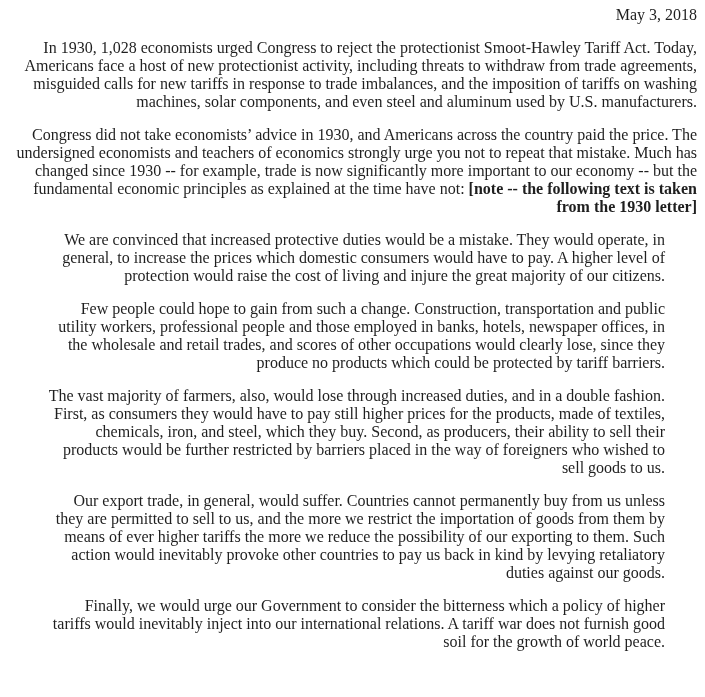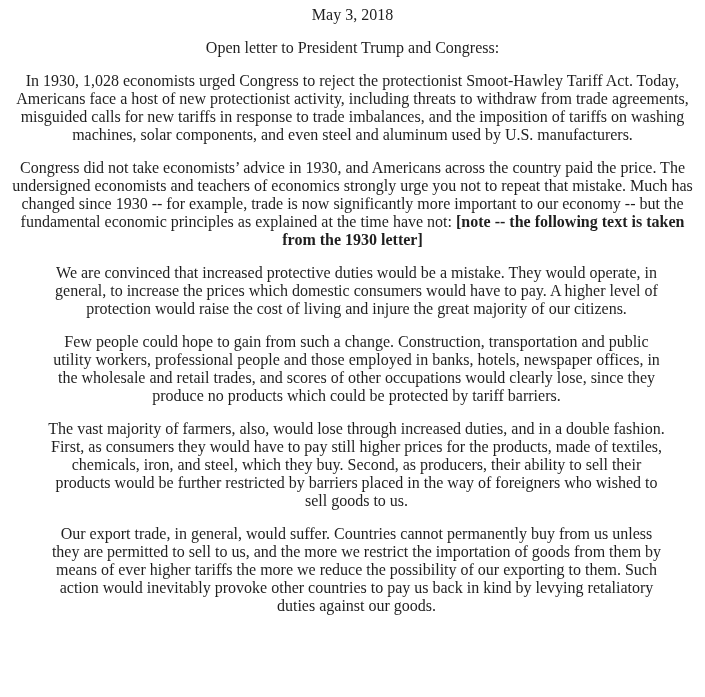--- a/index.html
+++ b/index.html
@@ -10,53 +10,53 @@
     .page {
       box-sizing: border-box;
       width: 705px;
       height: 697px;
       background: #ffffff;
       padding: 6px 8px 6px 8px;
       font-family: "Liberation Serif", serif;
       font-size: 16px;
       line-height: 18px;
       color: #1f1f1f;
-      text-align: center;
+      text-align: right;
       overflow: hidden;
     }
     .page p {
       margin: 0 0 15px 0;
     }
     .letter-note {
       font-weight: bold;
     }
     .quote-block p {
       margin-left: 40px;
       margin-right: 32px;
     }
   </style>
 </head>
 <body>
 
 <div class="page">
 
   <p>May 3, 2018</p>
 
-  <p>Open letter to President Trump and Congress:</p>
 
   <p>In 1930, 1,028 economists urged Congress to reject the protectionist Smoot-Hawley Tariff Act. Today, Americans face a host of new protectionist activity, including threats to withdraw from trade agreements, misguided calls for new tariffs in response to trade imbalances, and the imposition of tariffs on washing machines, solar components, and even steel and aluminum used by U.S. manufacturers.</p>
 
   <p><span>Congress did not take economists’ advice in 1930, and Americans across the country paid the price. The undersigned economists and teachers of economics strongly urge you not to repeat that mistake. Much has changed since 1930 -- for example, trade is now significantly more important to our economy -- but the fundamental economic principles as explained at the time have not: </span><span class="letter-note">[note -- the following text is taken from the 1930 letter]</span></p>
 
   <div class="quote-block">
 
     <p>We are convinced that increased protective duties would be a mistake. They would operate, in general, to increase the prices which domestic consumers would have to pay. A higher level of protection would raise the cost of living and injure the great majority of our citizens.</p>
 
     <p>Few people could hope to gain from such a change. Construction, transportation and public utility workers, professional people and those employed in banks, hotels, newspaper offices, in the wholesale and retail trades, and scores of other occupations would clearly lose, since they produce no products which could be protected by tariff barriers.</p>
 
     <p>The vast majority of farmers, also, would lose through increased duties, and in a double fashion. First, as consumers they would have to pay still higher prices for the products, made of textiles, chemicals, iron, and steel, which they buy. Second, as producers, their ability to sell their products would be further restricted by barriers placed in the way of foreigners who wished to sell goods to us.</p>
 
     <p>Our export trade, in general, would suffer. Countries cannot permanently buy from us unless they are permitted to sell to us, and the more we restrict the importation of goods from them by means of ever higher tariffs the more we reduce the possibility of our exporting to them. Such action would inevitably provoke other countries to pay us back in kind by levying retaliatory duties against our goods.</p>
 
+    <p>Finally, we would urge our Government to consider the bitterness which a policy of higher tariffs would inevitably inject into our international relations. A tariff war does not furnish good soil for the growth of world peace.</p>
 
   </div>
 
 </div>
 
 </body></html>

